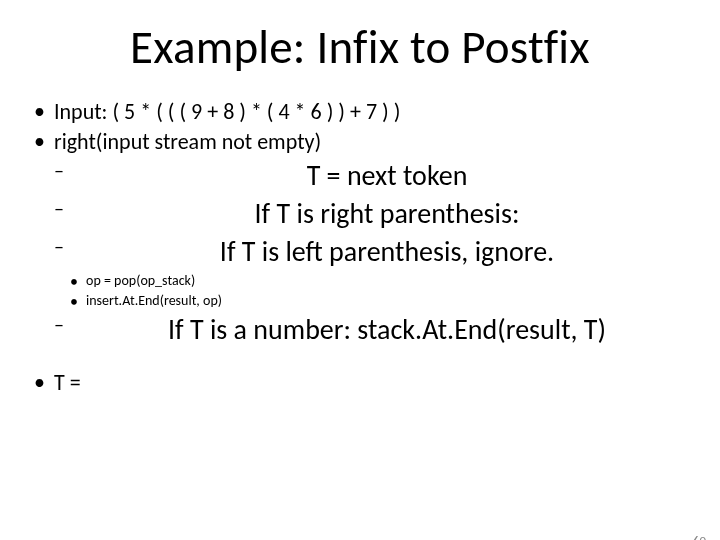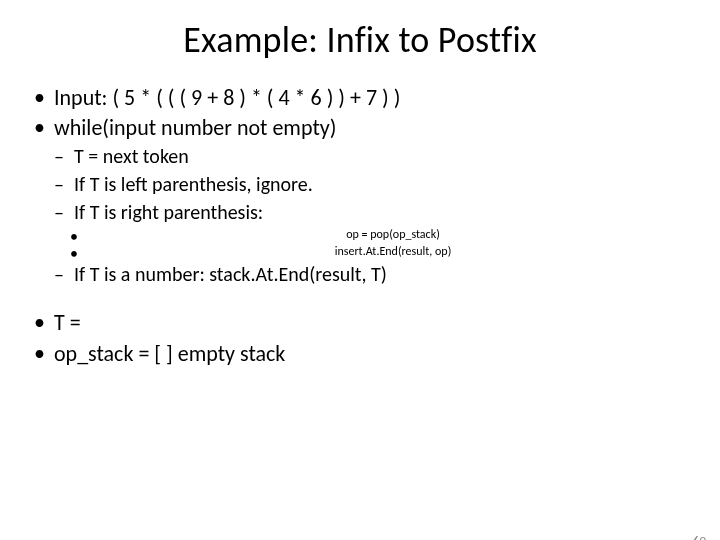--- a/index.html
+++ b/index.html
@@ -13,21 +13,21 @@
     overflow: hidden;
   }
   .slide {
     position: relative;
     width: 720px;
     height: 540px;
     box-sizing: border-box;
   }
   .title {
     text-align: center;
-    font-size: 36px;
+    font-size: 47px;
     font-weight: 400;
     margin-top: 18px;
     margin-bottom: 22px;
     letter-spacing: 0.2px;
   }
   .content {
     font-size: 22px;
     line-height: 1.28;
     padding-left: 30px;
     padding-right: 20px;
@@ -44,36 +44,36 @@
   }
   .lvl1 > li::before {
     content: "•";
     position: absolute;
     left: 4px;
     top: 0;
     font-size: 22px;
   }
   .lvl2 {
     padding-left: 22px;
-    font-size: 20px;
+    font-size: 28px;
+    text-align: center;
   }
   .lvl2 > li {
     padding-left: 22px;
   }
   .lvl2 > li::before {
     content: "–";
     position: absolute;
     left: 2px;
     top: 0;
     font-size: 20px;
   }
   .lvl3 {
     padding-left: 38px;
-    font-size: 12px;
-    text-align: center;
+    font-size: 14px;
   }
   .lvl3 > li {
     padding-left: 18px;
   }
   .lvl3 > li::before {
     content: "•";
     position: absolute;
     left: 2px;
     top: 0;
     font-size: 16px;
@@ -92,40 +92,39 @@
 </head>
 <body>
 
 <div class="slide">
 
   <div class="title">Example: Infix to Postfix</div>
 
   <div class="content">
     <ul class="lvl1">
       <li>Input: ( 5 * ( ( ( 9 + 8 ) *  ( 4 * 6 ) ) + 7 ) )</li>
-      <li>while(input number not empty)</li>
+      <li>right(input stream not empty)</li>
     </ul>
 
     <ul class="lvl2">
       <li>T = next token</li>
+      <li>If T is right parenthesis:</li>
       <li>If T is left parenthesis, ignore.</li>
-      <li>If T is right parenthesis:</li>
     </ul>
 
     <ul class="lvl3">
       <li>op = pop(op_stack)</li>
       <li>insert.At.End(result, op)</li>
     </ul>
 
     <ul class="lvl2">
       <li>If T is a number: stack.At.End(result, T)</li>
     </ul>
 
     <div class="gap"></div>
 
     <ul class="lvl1">
       <li>T =</li>
-      <li>op_stack = [  ] empty stack</li>
     </ul>
   </div>
 
   <div class="page-num">60</div>
 </div>
 
 </body></html>

